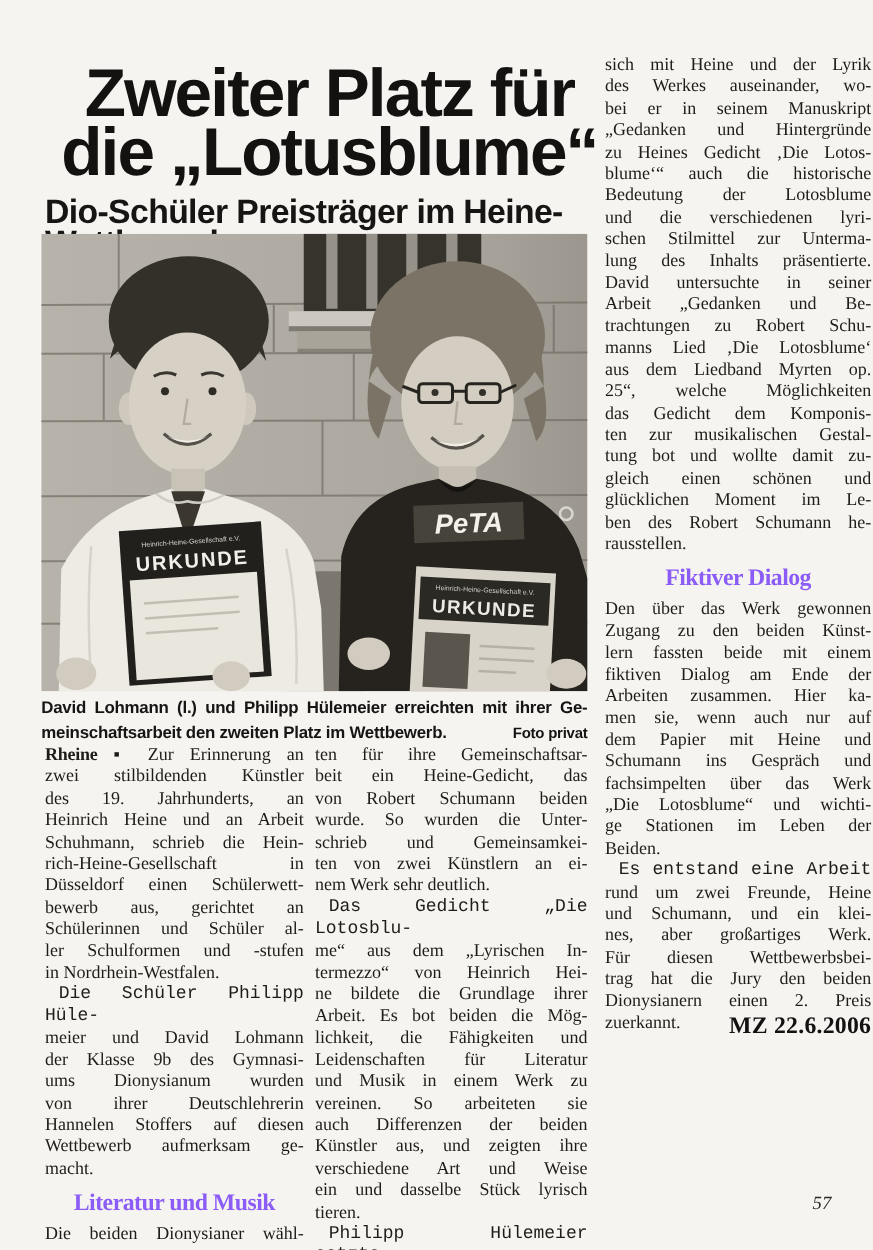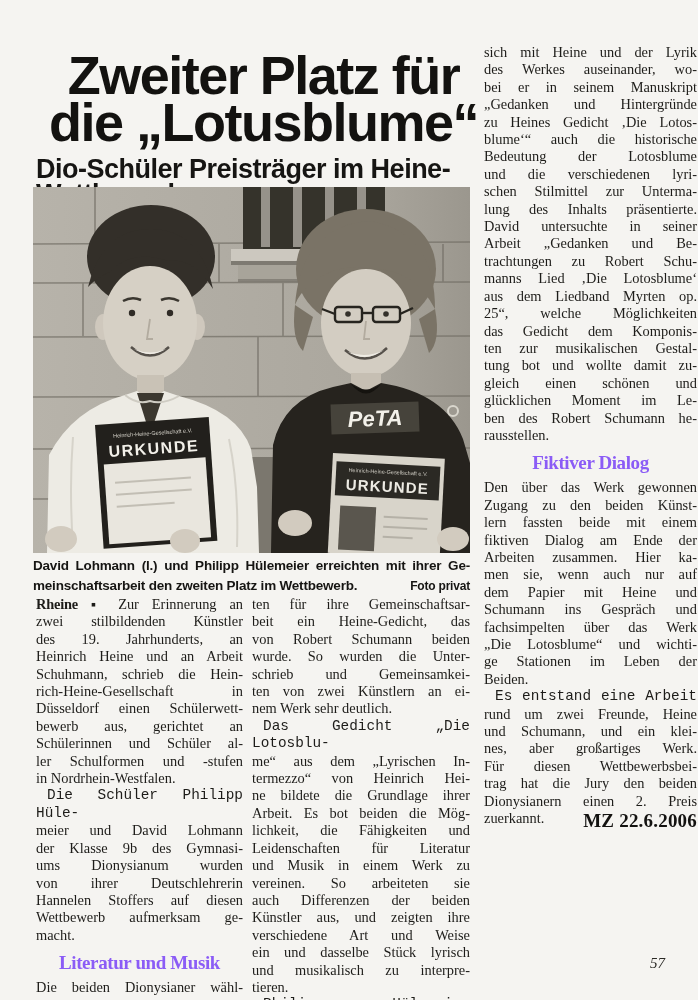--- a/index.html
+++ b/index.html
@@ -240,21 +240,20 @@
         <div class="bline">ne bildete die Grundlage ihrer</div>
         <div class="bline">Arbeit. Es bot beiden die Mög-</div>
         <div class="bline">lichkeit, die Fähigkeiten und</div>
         <div class="bline">Leidenschaften für Literatur</div>
         <div class="bline">und Musik in einem Werk zu</div>
         <div class="bline">vereinen. So arbeiteten sie</div>
         <div class="bline">auch Differenzen der beiden</div>
         <div class="bline">Künstler aus, und zeigten ihre</div>
         <div class="bline">verschiedene Art und Weise</div>
         <div class="bline">ein und dasselbe Stück lyrisch</div>
-        <div class="bline">und musikalisch zu interpre-</div>
         <div class="bline last">tieren.</div>
         <div class="bline indent">Philipp Hülemeier setzte</div>
       </div>
   </div>
   <div class="col col-c">
       <div class="bline">sich mit Heine und der Lyrik</div>
       <div class="bline">des Werkes auseinander, wo-</div>
       <div class="bline">bei er in seinem Manuskript</div>
       <div class="bline">„Gedanken und Hintergründe</div>
       <div class="bline">zu Heines Gedicht ‚Die Lotos-</div>

